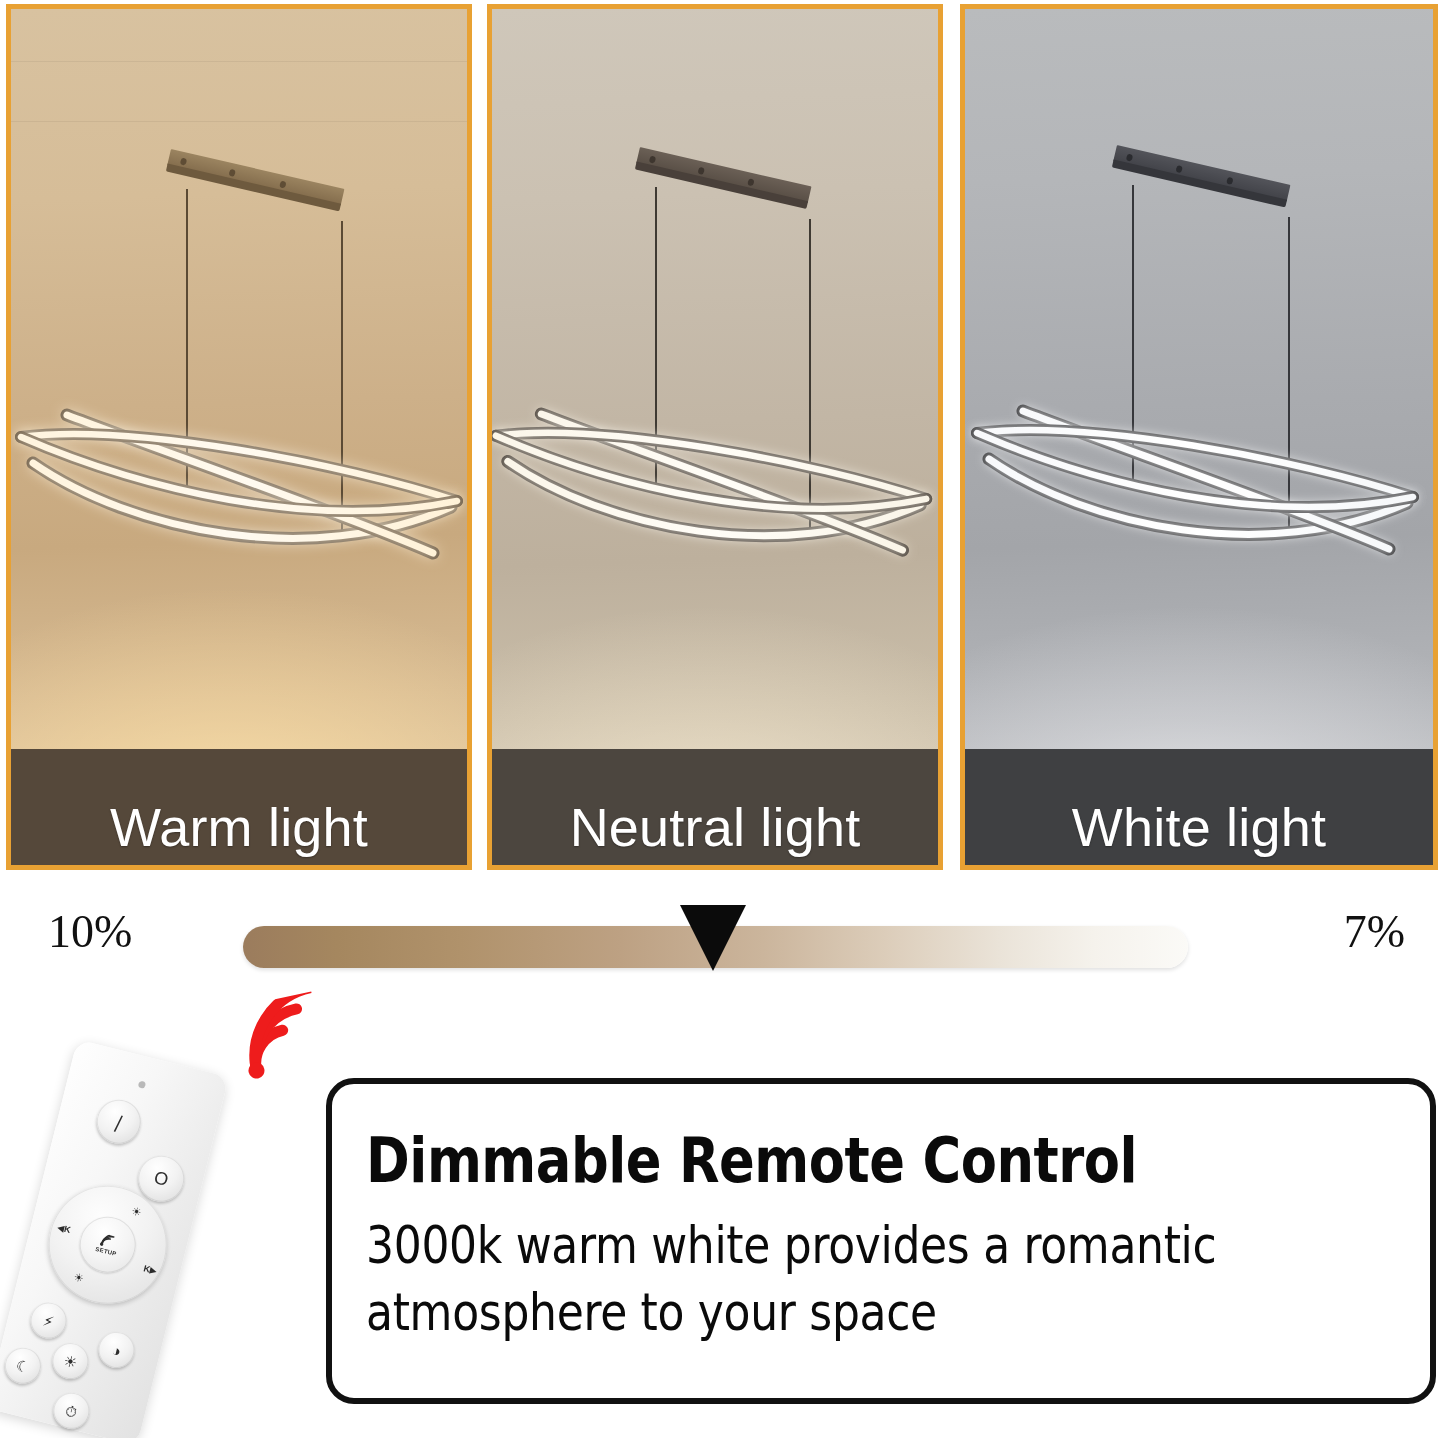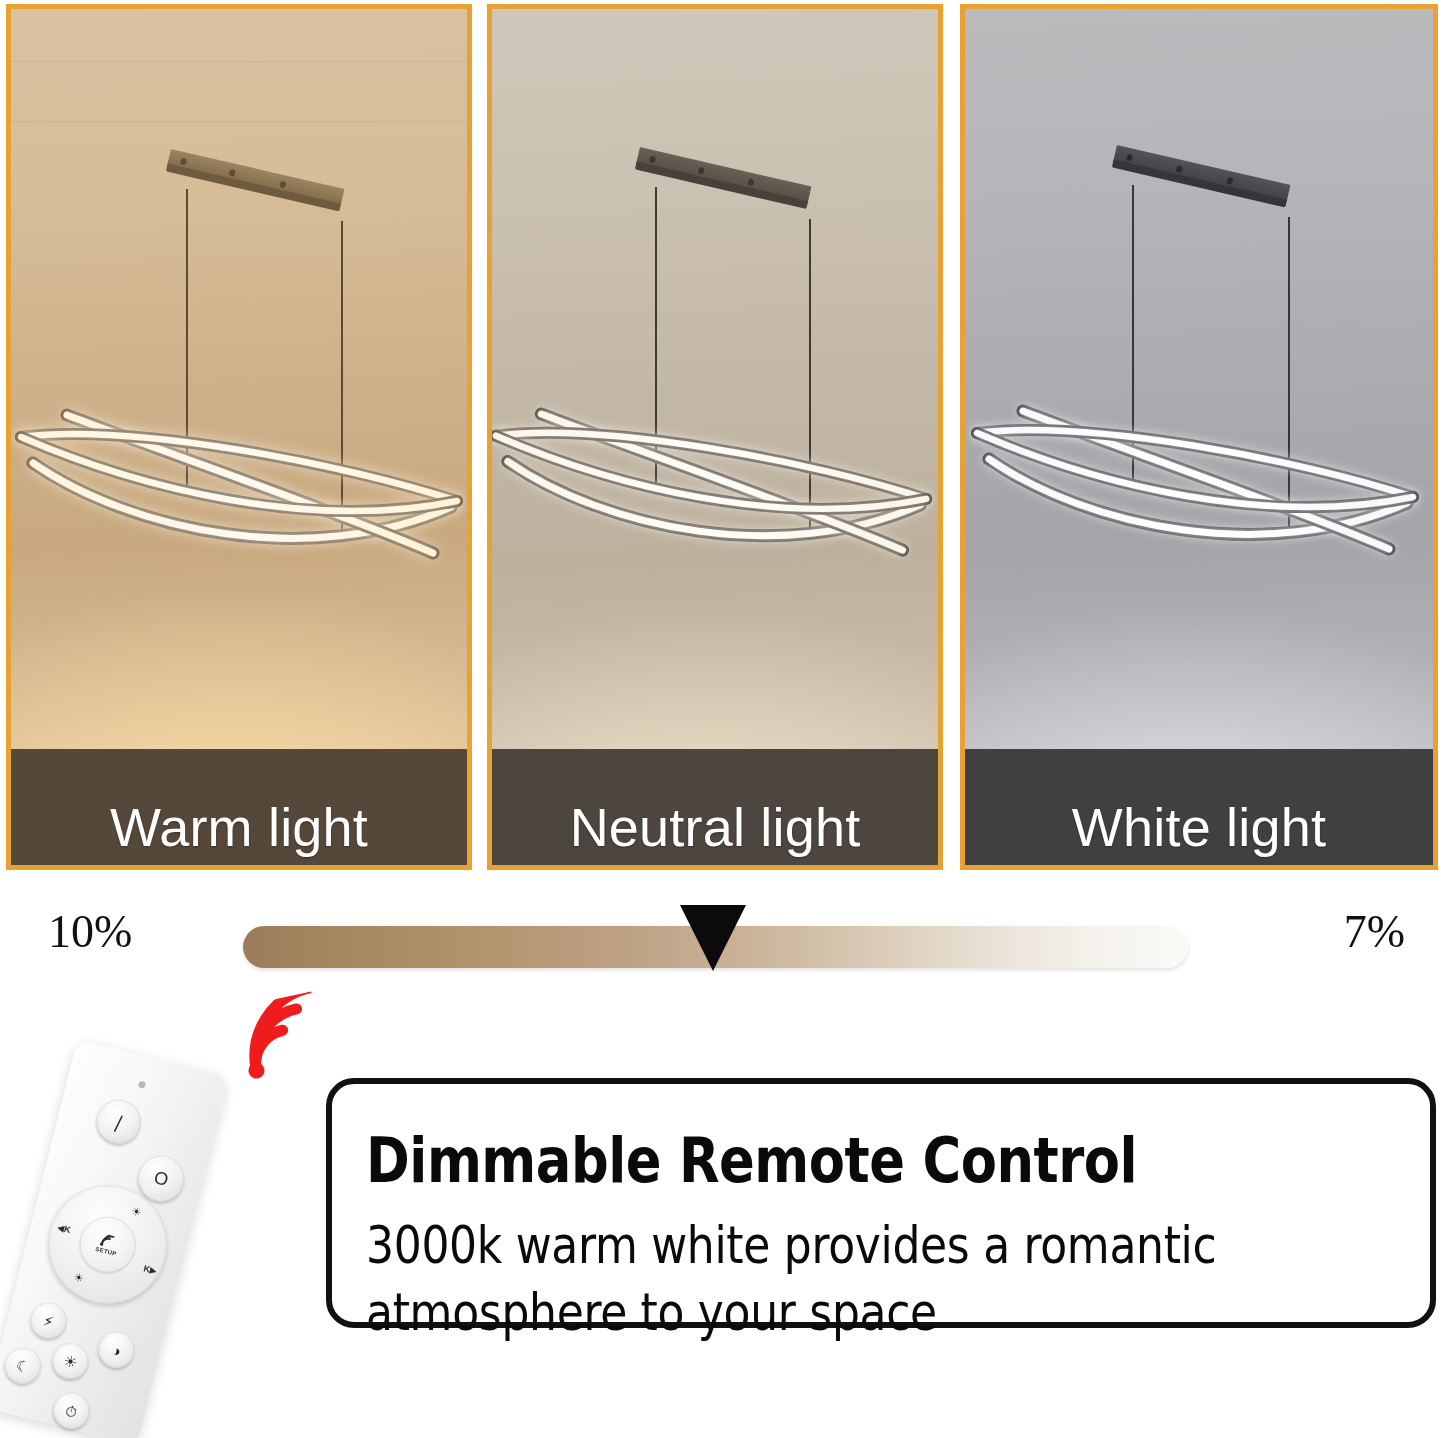--- a/index.html
+++ b/index.html
@@ -88,21 +88,21 @@
   .dpad-inner{position:absolute;left:31px;top:31px;width:56px;height:56px;border-radius:50%;
         background:radial-gradient(circle at 38% 30%,#ffffff 0%,#f4f4f4 50%,#e3e3e3 100%);
         box-shadow:inset 0 0 0 1px rgba(0,0,0,.09),0 1px 2px rgba(0,0,0,.16);
         display:flex;flex-direction:column;align-items:center;justify-content:center;}
   .dp-lbl{position:absolute;font-size:9px;color:#2b2b2b;font-weight:700;}
   .fbtn{width:36px;height:36px;}
   .glyph{font-size:15px;line-height:1;color:#2d2d2d;}
   .setup-txt{font-size:6px;font-weight:700;color:#333;letter-spacing:.3px;margin-top:1px;}
 
   
-  .card{position:absolute;left:326px;top:1078px;width:1110px;height:250px;
+  .card{position:absolute;left:326px;top:1078px;width:1110px;height:326px;
         border:6px solid #111111;border-radius:28px;background:#ffffff;box-sizing:border-box;
         padding:44px 38px 0 34px;}
   .headline{font-family:"DejaVu Sans Condensed","Liberation Sans",sans-serif;
             font-size:63px;font-weight:700;color:#0a0a0a;line-height:1.04;
             letter-spacing:-.5px;transform:scaleX(.93);transform-origin:left center;}
   .body{font-family:"DejaVu Sans Condensed","Liberation Sans",sans-serif;
         font-size:52px;font-weight:400;color:#0a0a0a;line-height:1.22;margin-top:20px;
         letter-spacing:-.3px;transform:scaleX(.94);transform-origin:left center;}
 </style>
 </head>

